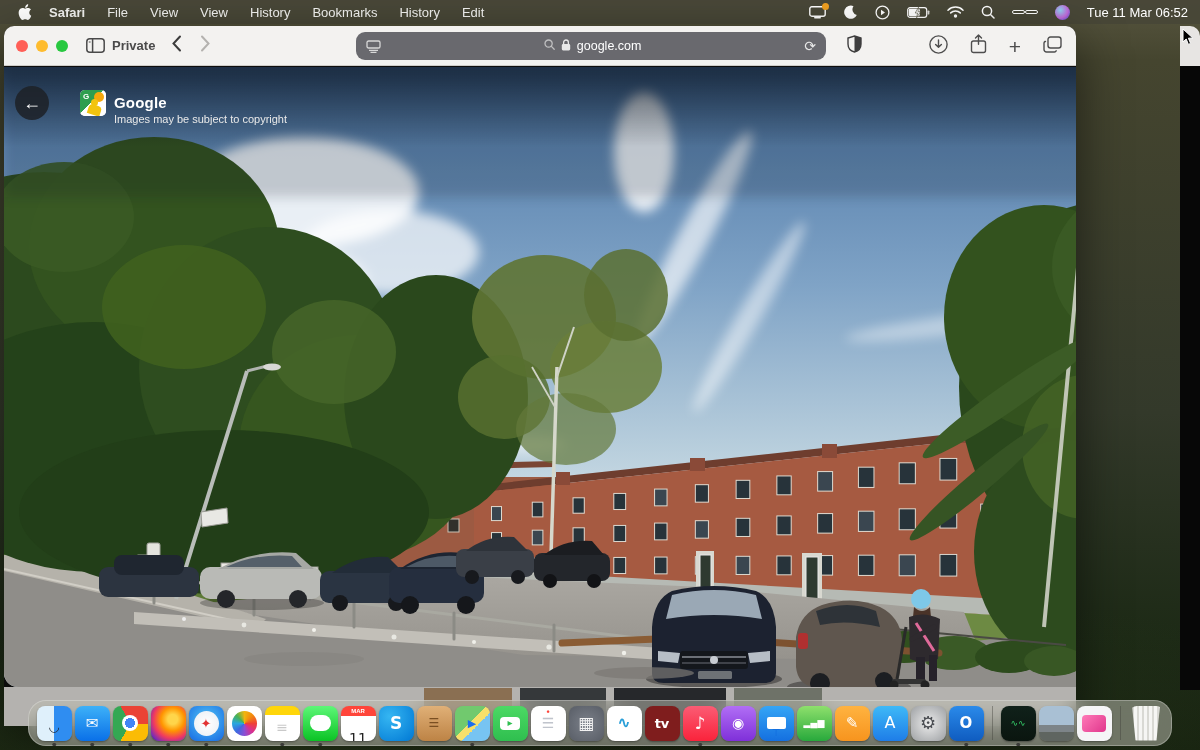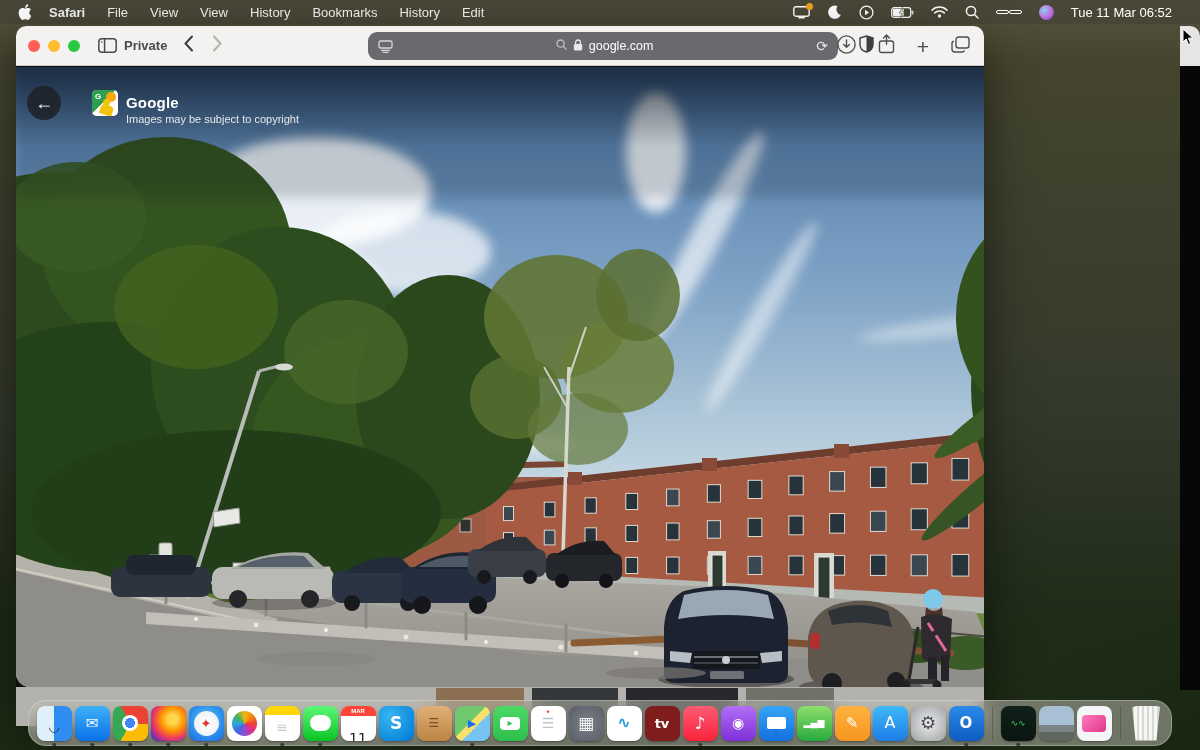--- a/index.html
+++ b/index.html
@@ -12,29 +12,29 @@
       linear-gradient(180deg,#57553f 0%,#45452f 8%,#33392a 55%,#1d2a16 85%,#141f0e 100%);
     position:relative;
   }
   
   .menubar{position:absolute;left:0;top:0;width:1200px;height:24px;
     background:rgba(72,71,55,.92);display:flex;align-items:center;color:#fff;font-size:13px;}
   .menubar-left{display:flex;align-items:center;gap:0;padding-left:12px;}
   .apple{width:26px;display:flex;justify-content:center;}
   .menu-item{padding:0 11px;height:24px;display:flex;align-items:center;color:#f4f4f2;}
   .menu-item.app{font-weight:700;}
-  .menubar-right{margin-left:auto;display:flex;align-items:center;gap:17px;padding-right:28px;}
+  .menubar-right{margin-left:auto;display:flex;align-items:center;gap:17px;padding-right:12px;}
   .status-icon{display:flex;align-items:center;justify-content:center;position:relative;}
   .clock{font-size:13px;color:#fff;white-space:nowrap;}
   .siri-orb{width:15px;height:15px;border-radius:50%;
     background:radial-gradient(circle at 35% 35%,#8fd0f0,#c06ad8 55%,#3a4ad0);}
   .cc-icon span{display:block;width:13px;height:4px;border:1.2px solid #fff;border-radius:2px;margin:1.2px 0;}
   .mirror-dot{position:absolute;right:-3px;top:-3px;width:7px;height:7px;border-radius:50%;background:#f0a020;}
   
-  .window{position:absolute;left:16px;top:26px;width:968px;height:700px;border-radius:10px 10px 0 0;
+  .window{position:absolute;left:4px;top:26px;width:1072px;height:700px;border-radius:10px 10px 0 0;
     box-shadow:0 18px 50px rgba(0,0,0,.55);overflow:hidden;background:#0d0d0d;}
   .bg-window{position:absolute;left:1180px;top:26px;width:20px;height:664px;}
   .bg-window .bgw-top{height:40px;background:#e7e5e3;border-radius:0 10px 0 0;}
   .bg-window .bgw-body{height:624px;background:#070707;}
   .toolbar{position:relative;width:100%;height:40px;background:#f3f2f0;border-bottom:1px solid #cfcdc9;
     display:flex;align-items:center;}
   .tl-group{display:flex;gap:8px;padding-left:12px;}
   .tl{width:12px;height:12px;border-radius:50%;}
   .sidebar-btn{margin-left:18px;display:flex;align-items:center;}
   .private-label{margin-left:7px;font-size:13px;font-weight:700;color:#4a4a4a;}

